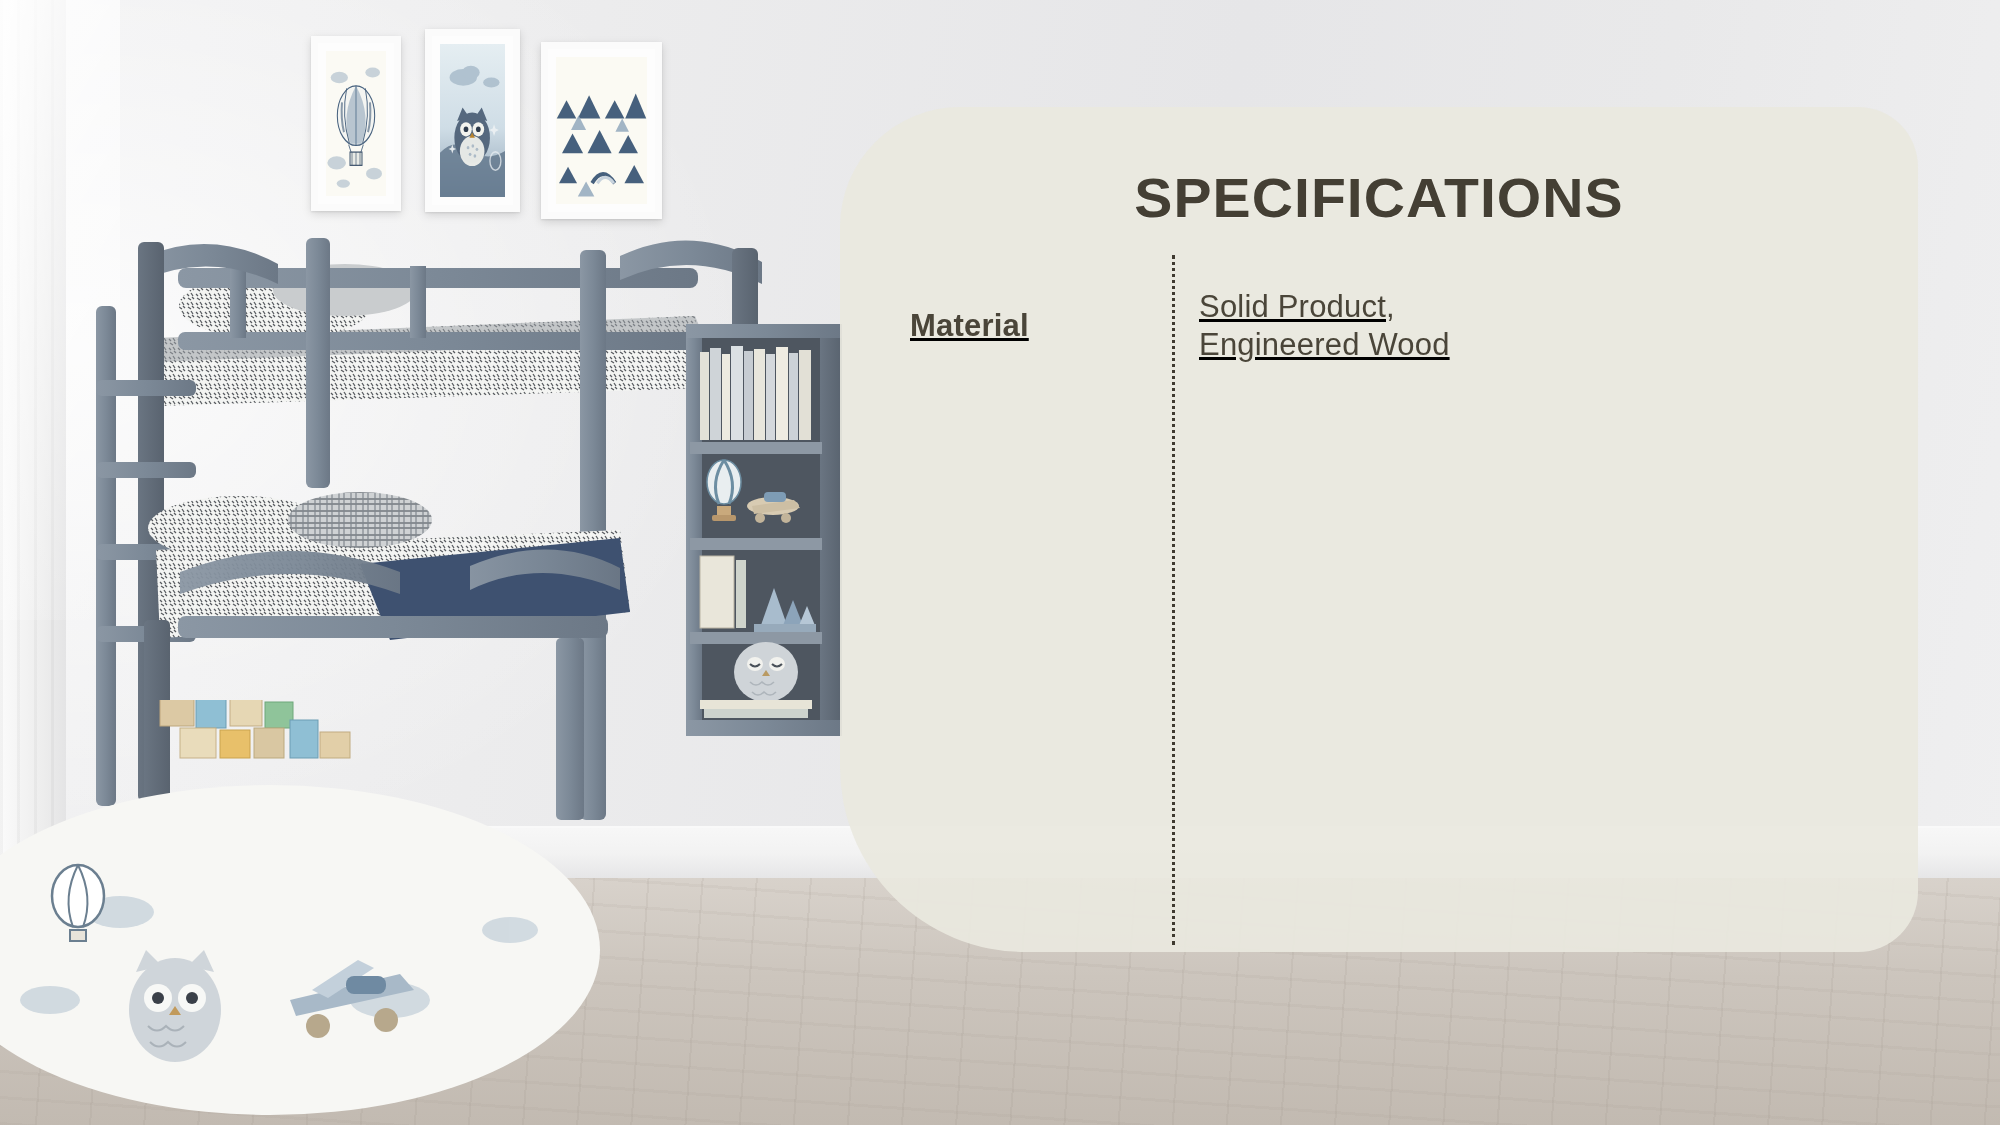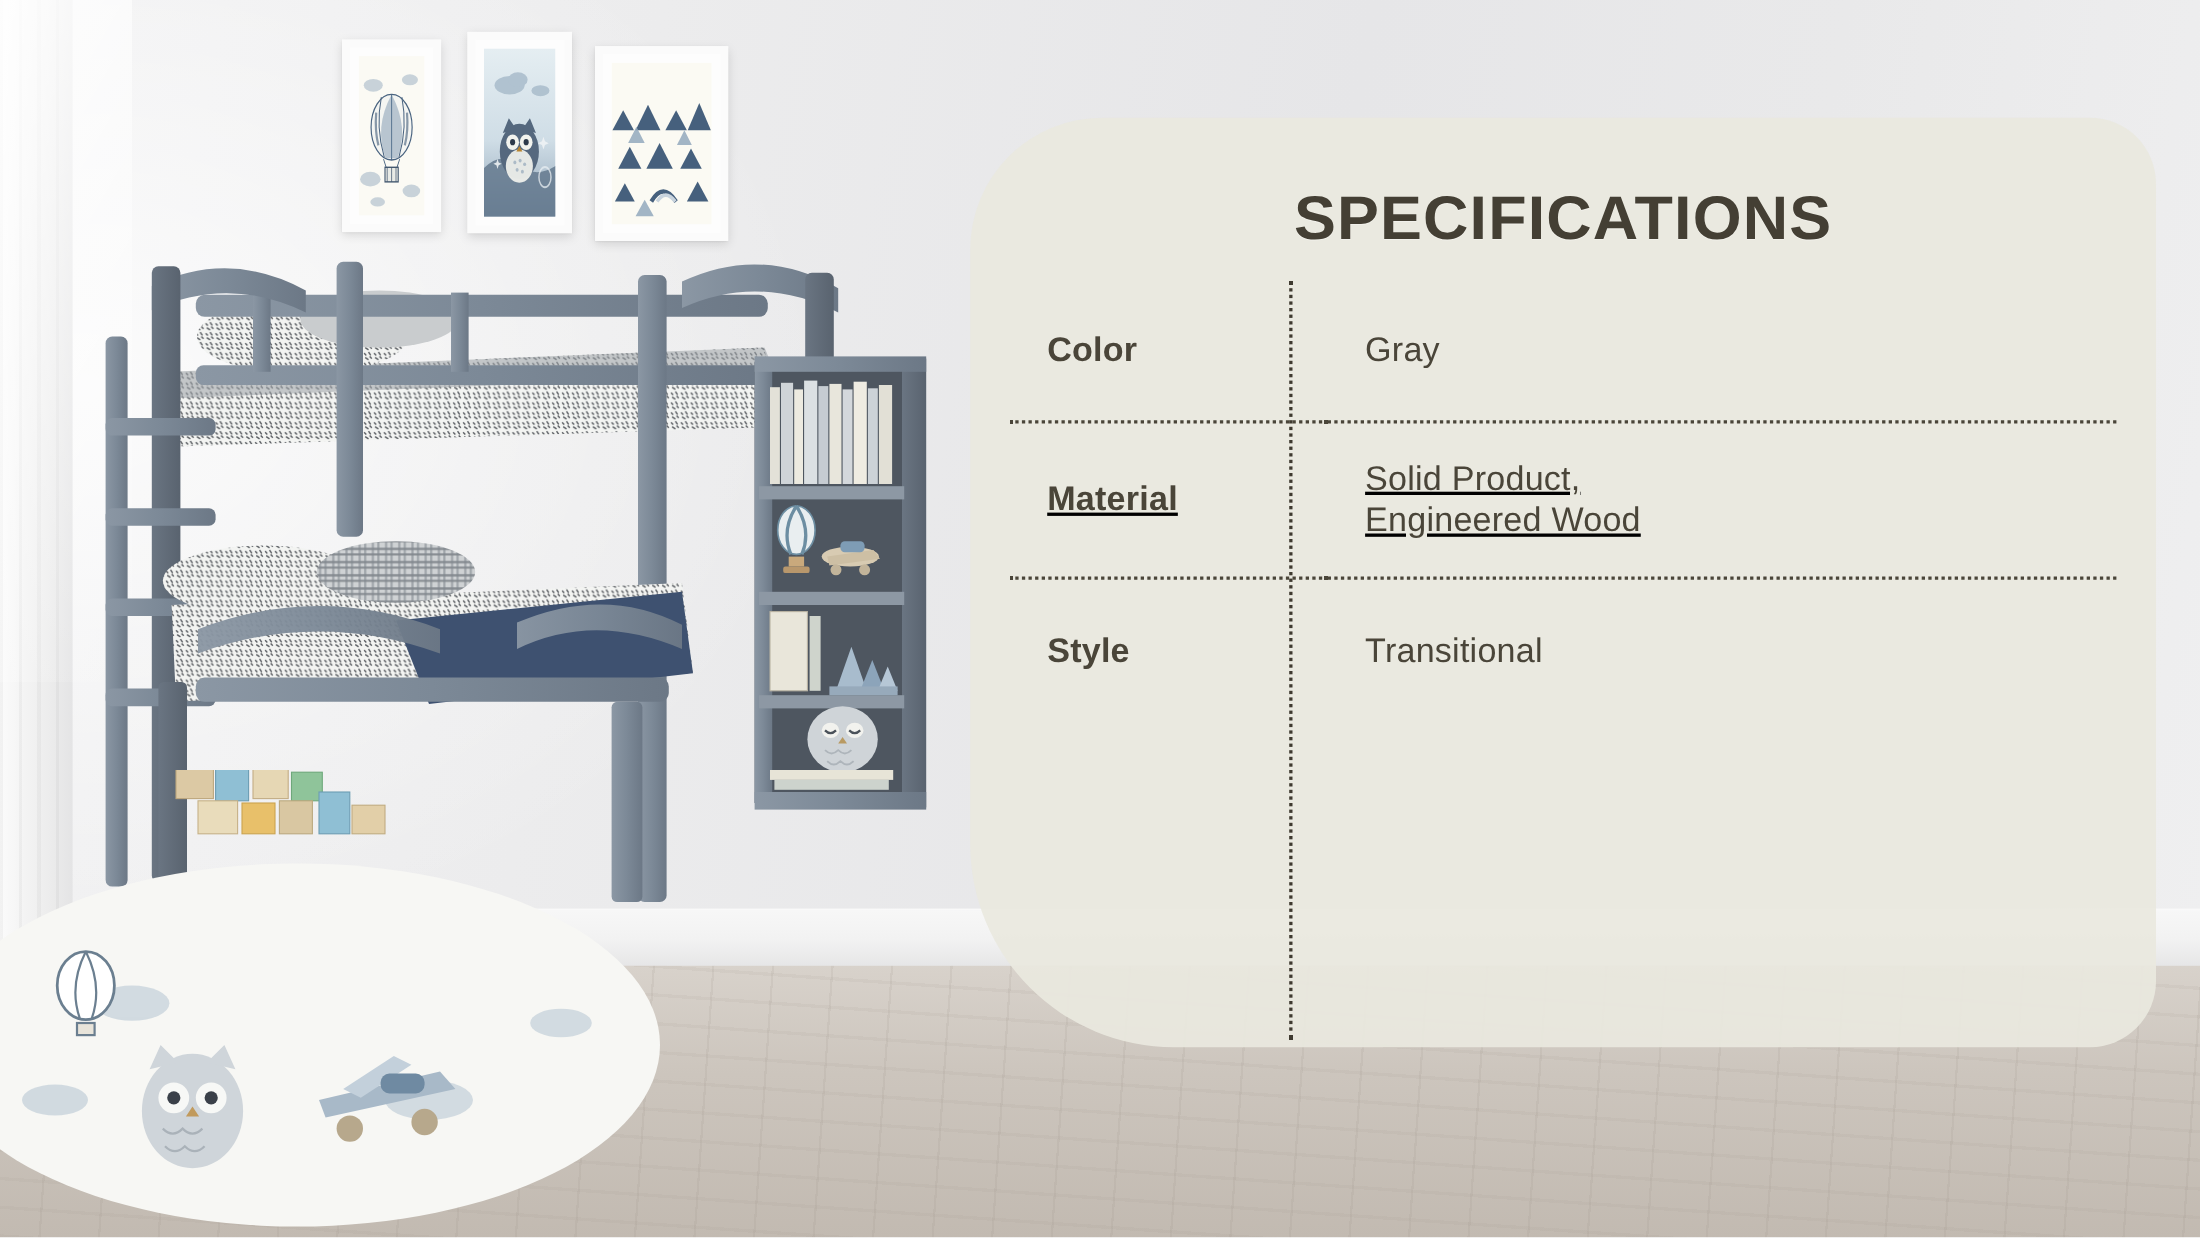--- a/index.html
+++ b/index.html
@@ -68,21 +68,21 @@
 
   
   .bed svg{display:block;}
 
   
   .rug{position:absolute;left:-40px;top:700px;}
 
   
   .spec-panel{
     position:absolute;
-    left:882px;top:107px;
+    left:840px;top:107px;
     width:1078px;height:845px;
     background:rgba(233,232,223,.93);
     border-radius:120px 60px 60px 185px;
     box-sizing:border-box;
     padding:0;
   }
 
   .spec-title{
     position:absolute;
     left:0;right:0;top:58px;
@@ -417,31 +417,23 @@
       </g>
     </svg>
   </div>
 
   <div class="spec-panel">
 
     <div class="spec-title">SPECIFICATIONS</div>
 
     <table class="spec-table">
       <tbody>
-        <tr class="spec-row row-h-color">
-          <td class="spec-label">Color</td>
-          <td class="spec-value">Gray</td>
-        </tr>
         <tr class="spec-row row-h-material">
           <td class="spec-label">Material</td>
           <td class="spec-value">Solid Product,
 Engineered Wood</td>
         </tr>
-        <tr class="spec-row row-h-style">
-          <td class="spec-label">Style</td>
-          <td class="spec-value">Transitional</td>
-        </tr>
       </tbody>
     </table>
   </div>
 
   <div class="v-divider"></div>
 </div>
 
 </body></html>

